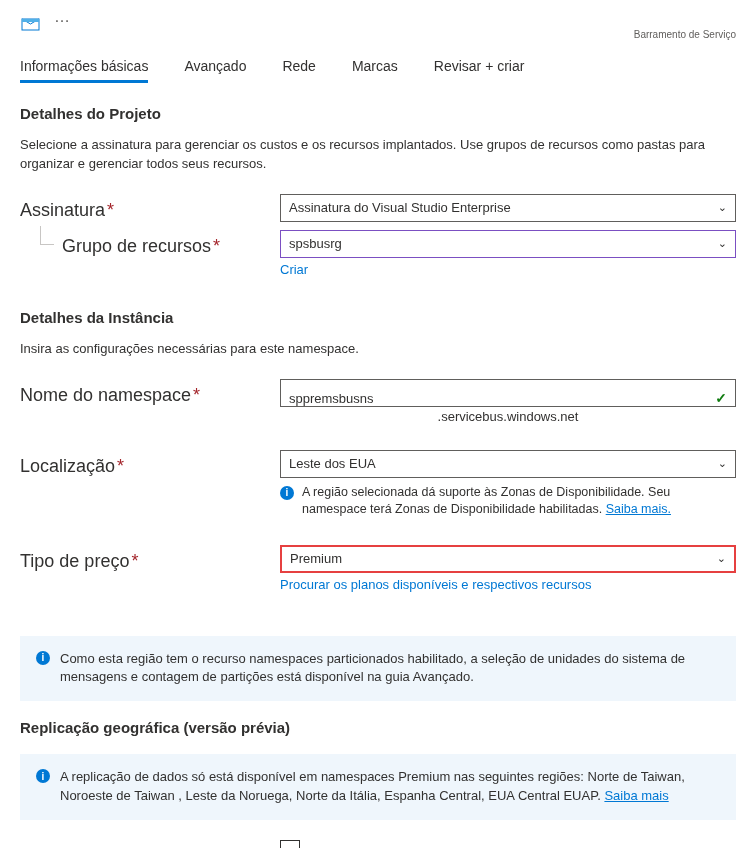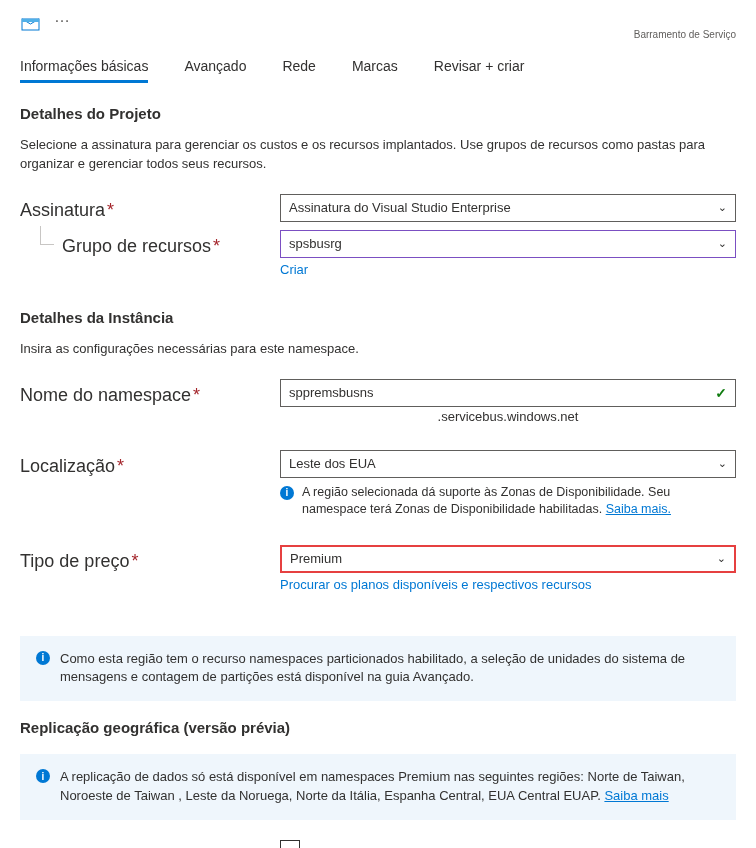--- a/index.html
+++ b/index.html
@@ -22,21 +22,21 @@
   .form-row .label-col { width: 260px; padding-top: 6px; font-size: 18px; display:flex; align-items:flex-end; }
   .form-row .field-col { flex: 1; }
   .required { color: #a4262c; margin-left: 2px; }
   .indent { padding-left: 42px; position: relative; }
   .indent::before { content: ""; position: absolute; left: 20px; top: -4px; width: 1px; height: 18px; background: #c8c6c4; }
   .indent::after { content: ""; position: absolute; left: 20px; top: 14px; width: 14px; height: 1px; background: #c8c6c4; }
   .select-box, .input-box { width: 100%; height: 28px; border: 1px solid #605e5c; background: #fff; display: flex; align-items: center; padding: 0 8px; font-size: 13px; position: relative; }
   .select-box .chev { margin-left: auto; font-size: 11px; color: #323130; }
   .select-box .check { margin-left: auto; color: #107c10; font-size: 14px; font-weight: bold; }
   .input-box.purple { border-color: #7b4fc2; }
-  .input-box.valid { border-color: #605e5c; }
+  .input-box.valid { border-color: #605e5c; align-items: flex-end; }
   .select-box.red-highlight { border: 2px solid #e64040; text-align: center; }
   .sub-link { color: #0078d4; font-size: 13px; text-decoration: none; display: inline-block; margin-top: 4px; }
   .suffix-text { text-align: center; font-size: 13px; color: #323130; margin-top: 2px; }
   .info-row { display: flex; gap: 8px; align-items: flex-start; margin-top: 6px; }
   .info-icon { width: 14px; height: 14px; border-radius: 50%; background: #0078d4; color: #fff; font-size: 10px; font-weight: bold; display: flex; align-items: center; justify-content: center; flex: 0 0 14px; margin-top: 2px; font-style: normal; }
   .info-text { font-size: 12.5px; line-height: 1.4; color: #323130; }
   .info-text a { color: #0078d4; text-decoration: underline; }
   .info-panel { background: #eff6fc; padding: 14px 16px; display: flex; gap: 10px; align-items: flex-start; margin: 18px 0; }
   .info-panel .info-icon { margin-top: 1px; }
   .info-panel .panel-text { font-size: 13px; line-height: 1.45; color: #323130; }

